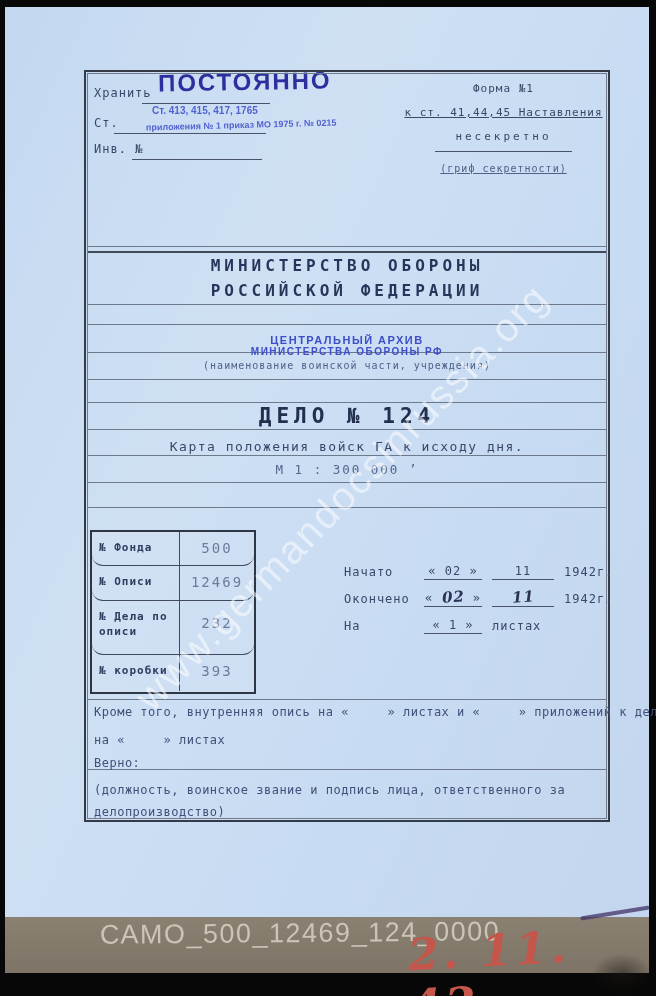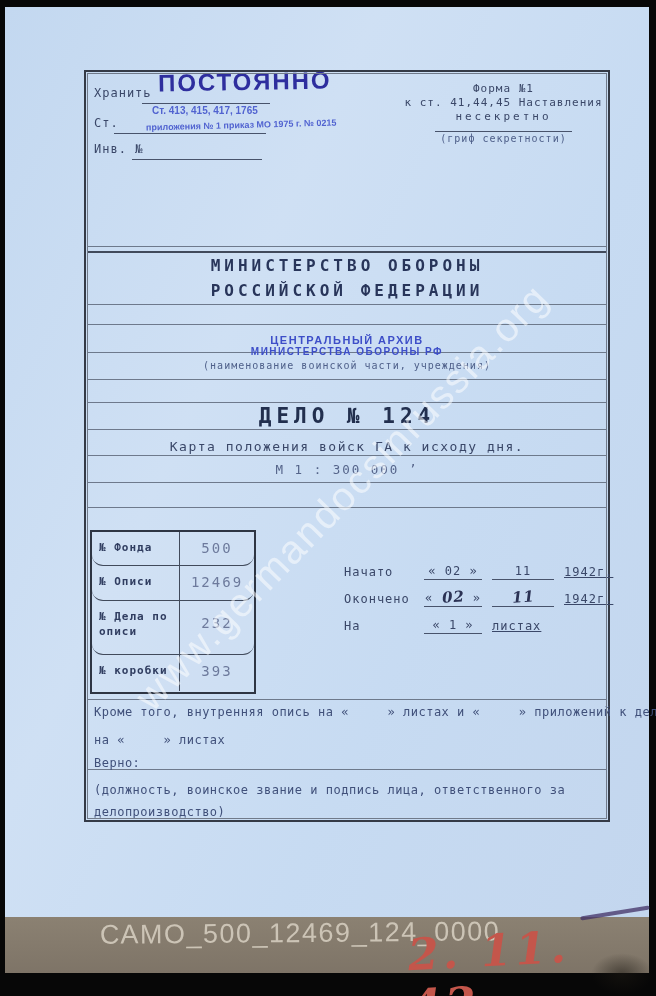--- a/index.html
+++ b/index.html
@@ -16,21 +16,21 @@
   .rule{position:absolute;left:2px;right:2px;border-top:1px solid #5d6779;opacity:.85;}
   .rule.thick{border-top:2px solid #414a5b;opacity:1;}
   .typed{color:#3a4768;}
   .lbl{position:absolute;font-size:12px;letter-spacing:1px;}
   .uline{position:absolute;border-bottom:1.5px solid #48536b;height:1px;}
   .stamp-indigo{position:absolute;left:72px;top:-4px;font-family:"Liberation Sans",sans-serif;
          font-weight:bold;font-size:24px;letter-spacing:2px;color:#2e2e9e;transform:rotate(-1deg);}
   .stamp-blue{position:absolute;font-family:"Liberation Sans",sans-serif;font-weight:bold;
          color:#4456cd;opacity:.9;}
   .hdr-right{position:absolute;left:315px;top:10px;width:205px;text-align:center;font-size:11px;letter-spacing:1px;}
-  .hdr-right .row{margin-top:1px;}
+  .hdr-right .row{margin-top:11px;text-decoration:underline;}
   .secrecy{display:inline-block;border-bottom:1.5px solid #48536b;letter-spacing:3px;padding:0 20px 8px 20px;}
   .center{position:absolute;left:0;width:100%;text-align:center;}
   .ministry{font-size:16px;font-weight:bold;letter-spacing:4px;color:#28355a;}
   .arch-stamp{color:#3d4ec8;font-family:"Liberation Sans",sans-serif;font-weight:bold;
          letter-spacing:1.5px;line-height:12px;margin-top:24px;}
   .caption{font-size:10px;letter-spacing:1px;color:#4f608a;}
   .delo{font-size:21px;font-weight:bold;letter-spacing:5px;color:#222f4e;}
   .subject{font-size:13px;letter-spacing:1.5px;}
   .scale{font-size:12.5px;letter-spacing:2px;color:#55648a;}
   .fund-table{position:absolute;left:4px;top:458px;width:166px;height:164px;
@@ -39,21 +39,21 @@
   .fund-row:last-child{border-bottom:none;}
   .fund-label{width:88px;border-right:1px solid #414a5b;box-sizing:border-box;
          font-size:11px;font-weight:bold;letter-spacing:1px;color:#303d60;
          padding:8px 0 0 7px;line-height:15px;}
   .fund-value{flex:1;text-align:center;font-size:14px;letter-spacing:2px;color:#6d7a9c;padding-top:8px;}
   .date-row{position:absolute;left:246px;display:flex;align-items:center;font-size:12px;letter-spacing:1px;margin-left:12px;}
   .date-row .dlabel{width:80px;}
   .seg{display:inline-block;text-align:center;border-bottom:1.5px solid #48536b;padding-bottom:1px;}
   .seg.day{width:58px;}
   .seg.mon{width:62px;margin-left:10px;}
-  .yr{margin-left:10px;text-decoration:underline;}
+  .yr{margin-left:10px;}
   .hw{font-family:"DejaVu Serif",serif;font-style:italic;font-weight:bold;color:#2b3254;
       font-size:15px;display:inline-block;transform:rotate(-4deg);line-height:10px;}
   .note{position:absolute;left:8px;font-size:12px;letter-spacing:.5px;white-space:pre;color:#40507a;}
   .watermark{position:absolute;left:337px;top:490px;transform:translate(-50%,-50%) rotate(-46deg);
       font-family:"Liberation Sans",sans-serif;font-size:40px;letter-spacing:2px;
       color:rgba(255,255,255,.52);white-space:nowrap;z-index:50;pointer-events:none;}
   .arch-code{position:absolute;left:95px;top:1px;font-family:"Liberation Sans",sans-serif;
       font-size:27px;letter-spacing:1.5px;color:#ccc4b6;transform:rotate(-.5deg);}
   .red-date{position:absolute;left:404px;top:6px;font-family:"DejaVu Serif",serif;font-style:italic;
       font-size:44px;font-weight:bold;letter-spacing:4px;color:#c4564b;transform:rotate(-3deg);}

